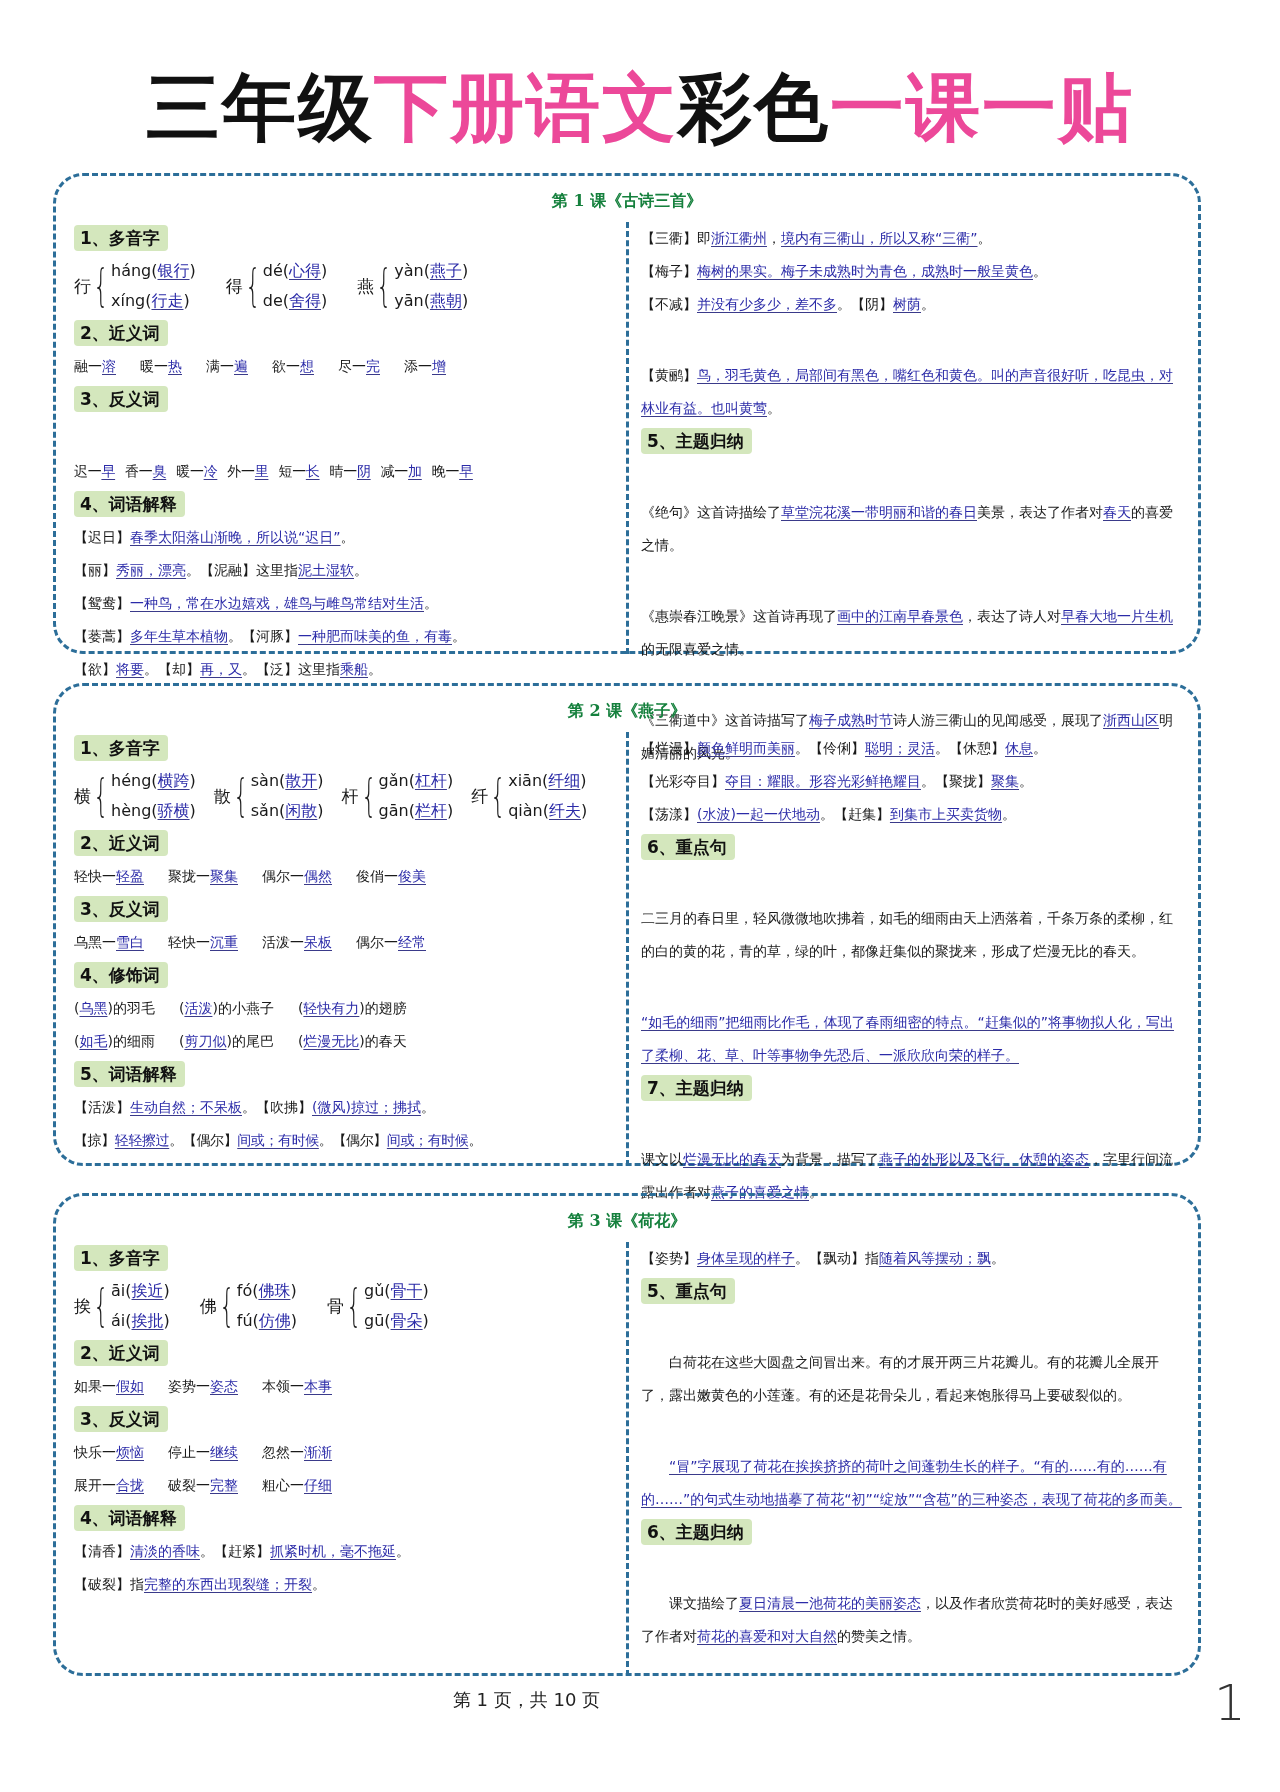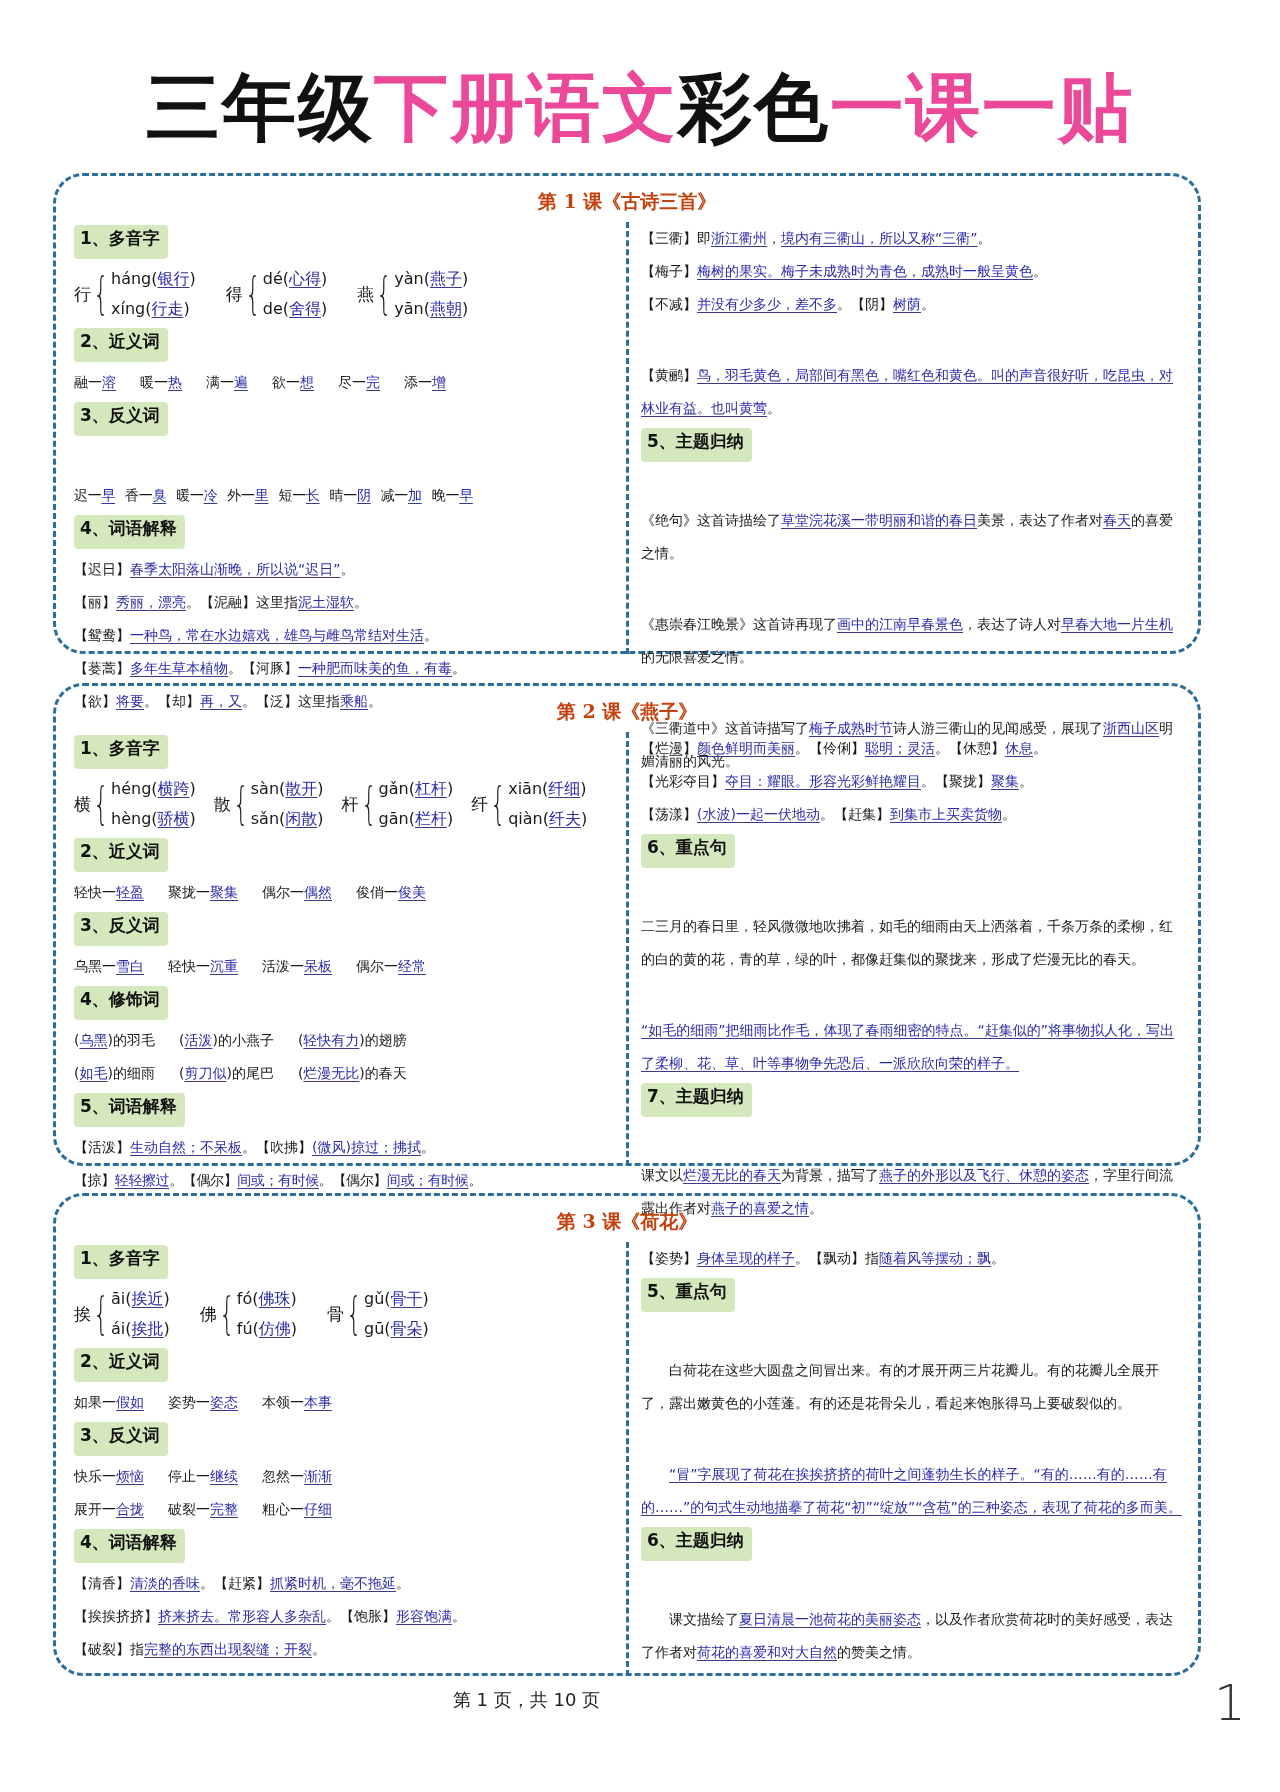--- a/index.html
+++ b/index.html
@@ -3,26 +3,26 @@
 <meta charset="utf-8">
 <style>
   * { box-sizing: border-box; margin: 0; padding: 0; }
   html, body { width: 1280px; height: 1792px; background: #ffffff; overflow: hidden; }
   body { position: relative; font-family: "DejaVu Sans", "Liberation Sans", sans-serif; color: #1a1a1a; }
   .page-title { position: absolute; top: 62px; left: 0; width: 1280px; text-align: center; font-family: "DejaVu Serif", "Liberation Serif", serif; font-size: 74px; font-weight: bold; letter-spacing: 2px; line-height: 90px; }
   .page-title span { display: inline-block; text-align: center; }
   .t-black { color: #111111; }
   .t-red { color: #ec4899; }
   .lesson-box { position: absolute; left: 53px; width: 1148px; border: 3px dashed #2c6e99; border-radius: 30px; }
-  .lesson-title { position: absolute; top: 8px; left: 0; width: 100%; text-align: center; font-family: "DejaVu Serif", "Liberation Serif", serif; font-size: 19px; font-weight: bold; color: #c2410c; line-height: 34px; }
+  .lesson-title { position: absolute; top: 8px; left: 0; width: 100%; text-align: center; font-family: "DejaVu Serif", "Liberation Serif", serif; font-size: 16px; font-weight: bold; color: #15803d; line-height: 34px; }
   .col-divider { position: absolute; left: 570px; top: 46px; bottom: -3px; border-left: 3px dashed #2c6e99; }
   .col { position: absolute; top: 46px; }
   .col-left { left: 18px; width: 540px; }
   .col-right { left: 585px; width: 545px; }
-  .sec-label { display: inline-block; background: #d4e7bd; color: #111; font-weight: bold; font-size: 17px; line-height: 26px; padding: 0 8px 8px 6px; border-radius: 4px; margin: 3px 0 4px 0; }
+  .sec-label { display: inline-block; background: #d4e7bd; color: #111; font-weight: bold; font-size: 17px; line-height: 26px; padding: 0 8px 0 6px; border-radius: 4px; margin: 3px 0 4px 0; }
   .line { font-size: 14px; line-height: 33px; white-space: nowrap; }
   .line.wrap { white-space: normal; margin-top: 38px; }
   .u { color: #2b2ba8; text-decoration: underline; text-decoration-color: #3a3a8a; text-underline-offset: 3px; }
   .poly-row { display: flex; align-items: center; height: 66px; }
   .poly { display: flex; align-items: center; margin-right: 30px; }
   .poly-char { font-size: 17px; margin-right: 1px; }
   .brace { font-size: 44px; line-height: 60px; color: #222; font-weight: 200; transform: scaleX(0.55); margin: 0 -4px 0 -5px; font-family: "DejaVu Sans", sans-serif; }
   .poly-readings { display: flex; flex-direction: column; font-size: 16px; line-height: 30px; }
   .pair { margin-right: 24px; }
   .indent { text-indent: 2em; }
@@ -219,21 +219,20 @@
     <div class="sec-label">3、反义词</div>
     <div class="line">
       <span class="pair"><span>快乐一</span><span class="u">烦恼</span></span><span class="pair"><span>停止一</span><span class="u">继续</span></span><span class="pair"><span>忽然一</span><span class="u">渐渐</span></span>
     </div>
     <div class="line">
       <span class="pair"><span>展开一</span><span class="u">合拢</span></span><span class="pair"><span>破裂一</span><span class="u">完整</span></span><span class="pair"><span>粗心一</span><span class="u">仔细</span></span>
     </div>
 
     <div class="sec-label">4、词语解释</div>
     <div class="line"><span>【清香】</span><span class="u">清淡的香味</span><span>。</span><span>【赶紧】</span><span class="u">抓紧时机，毫不拖延</span><span>。</span></div>
-    <div class="line"><span>【挨挨挤挤】</span><span class="u">挤来挤去。常形容人多杂乱</span><span>。</span><span>【饱胀】</span><span class="u">形容饱满</span><span>。</span></div>
     <div class="line"><span>【破裂】指</span><span class="u">完整的东西出现裂缝；开裂</span><span>。</span></div>
   </div>
 
   <div class="col col-right">
     <div class="line"><span>【姿势】</span><span class="u">身体呈现的样子</span><span>。</span><span>【飘动】指</span><span class="u">随着风等摆动；飘</span><span>。</span></div>
 
     <div class="sec-label">5、重点句</div>
     <div class="line wrap indent">白荷花在这些大圆盘之间冒出来。有的才展开两三片花瓣儿。有的花瓣儿全展开了，露出嫩黄色的小莲蓬。有的还是花骨朵儿，看起来饱胀得马上要破裂似的。</div>
     <div class="line wrap indent u">“冒”字展现了荷花在挨挨挤挤的荷叶之间蓬勃生长的样子。“有的……有的……有的……”的句式生动地描摹了荷花“初”“绽放”“含苞”的三种姿态，表现了荷花的多而美。</div>
 

